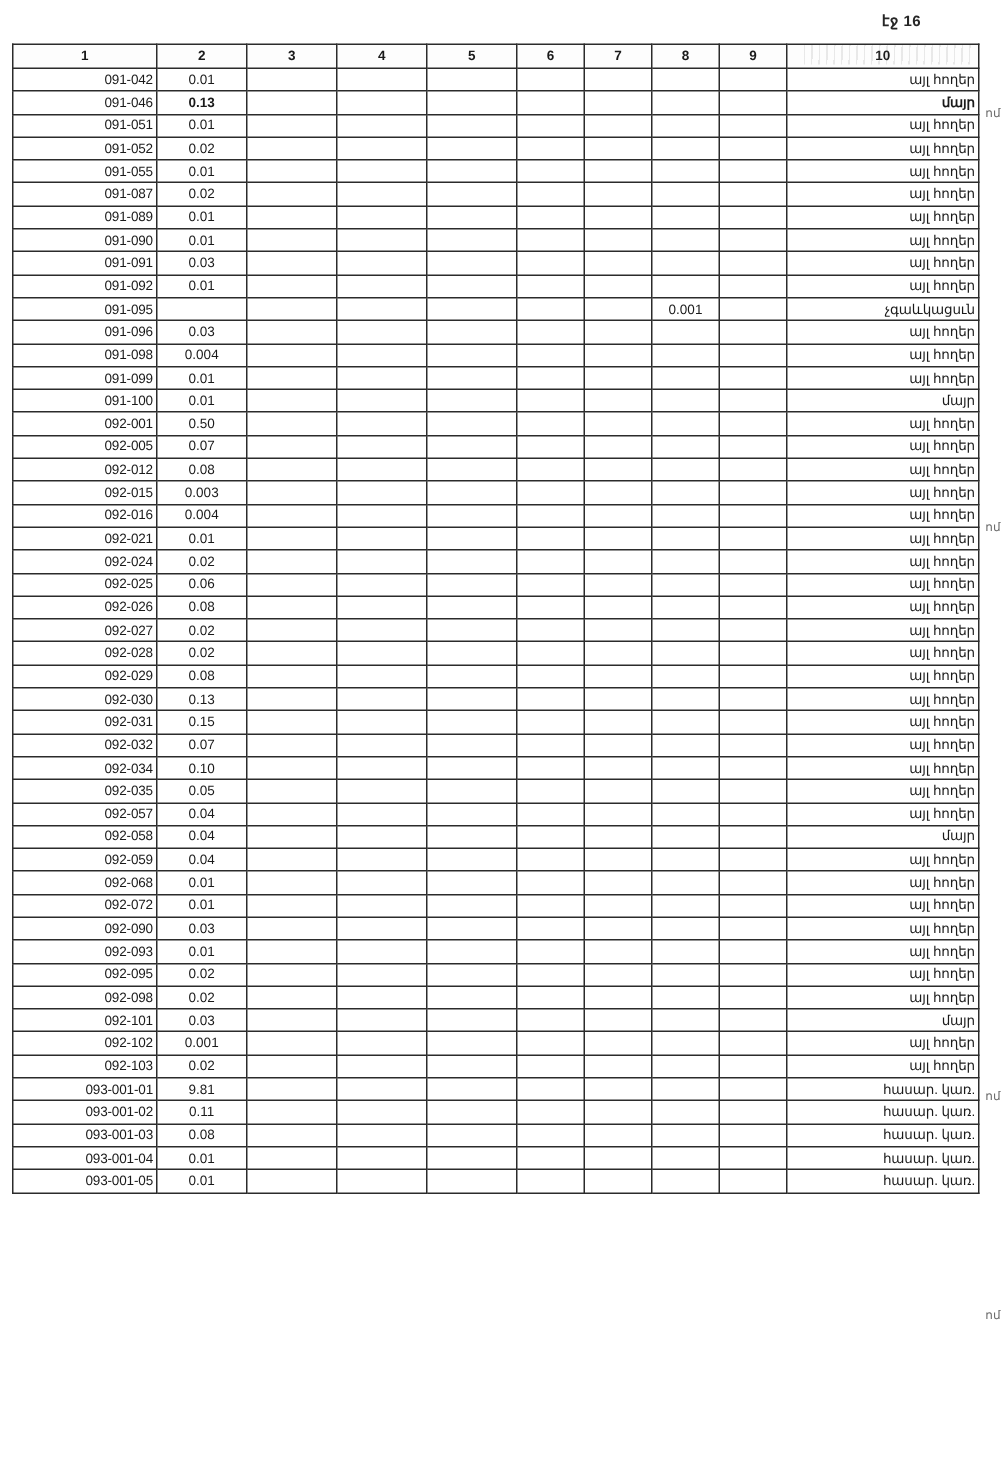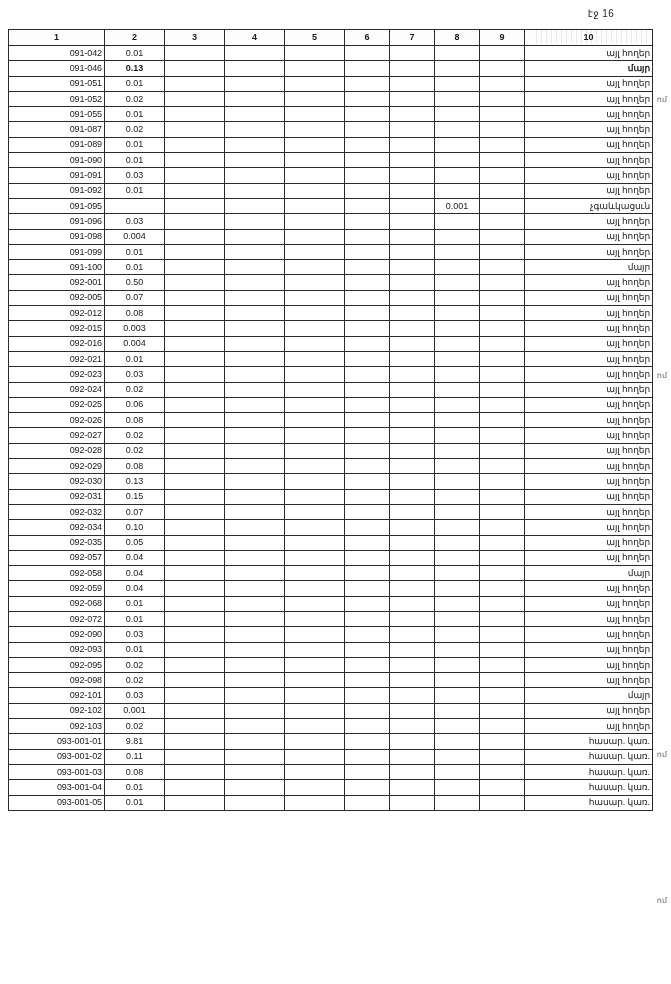--- a/index.html
+++ b/index.html
@@ -19,21 +19,21 @@
     position: relative;
     width: 671px;
     height: 984px;
     box-sizing: border-box;
   }
   .page-number {
     position: absolute;
     top: 8px;
     right: 57px;
     font-size: 10px;
-    font-weight: normal;
+    font-weight: bold;
     letter-spacing: 0.3px;
     color: #262626;
   }
   table.reg {
     position: absolute;
     top: 29px;
     left: 8px;
     width: 644px;
     border-collapse: collapse;
     table-layout: fixed;
@@ -87,21 +87,20 @@
   col.w8 { width: 45px; }
   col.w9 { width: 45px; }
   col.w10 { width: 128px; }
 
   .margin-mark {
     position: absolute;
     right: 4px;
     font-size: 8px;
     color: #6b6b6b;
     font-family: "Liberation Serif", serif;
-    margin-top: 24px;
   }
   .hdr-noise {
     position: absolute;
     top: 30px;
     left: 536px;
     width: 112px;
     height: 13px;
     pointer-events: none;
     opacity: 0.28;
     background:
@@ -389,32 +388,20 @@
           <td class="c-blank"></td>
           <td class="c-blank"></td>
           <td class="c-blank"></td>
           <td class="c-blank"></td>
           <td class="c-blank"></td>
           <td class="c-num"></td>
           <td class="c-blank"></td>
           <td class="c-name">այլ հողեր</td>
         </tr>
         <tr>
-          <td class="c-code">092-023</td>
-          <td class="c-num">0.03</td>
-          <td class="c-blank"></td>
-          <td class="c-blank"></td>
-          <td class="c-blank"></td>
-          <td class="c-blank"></td>
-          <td class="c-blank"></td>
-          <td class="c-num"></td>
-          <td class="c-blank"></td>
-          <td class="c-name">այլ հողեր</td>
-        </tr>
-        <tr>
           <td class="c-code">092-024</td>
           <td class="c-num">0.02</td>
           <td class="c-blank"></td>
           <td class="c-blank"></td>
           <td class="c-blank"></td>
           <td class="c-blank"></td>
           <td class="c-blank"></td>
           <td class="c-num"></td>
           <td class="c-blank"></td>
           <td class="c-name">այլ հողեր</td>

